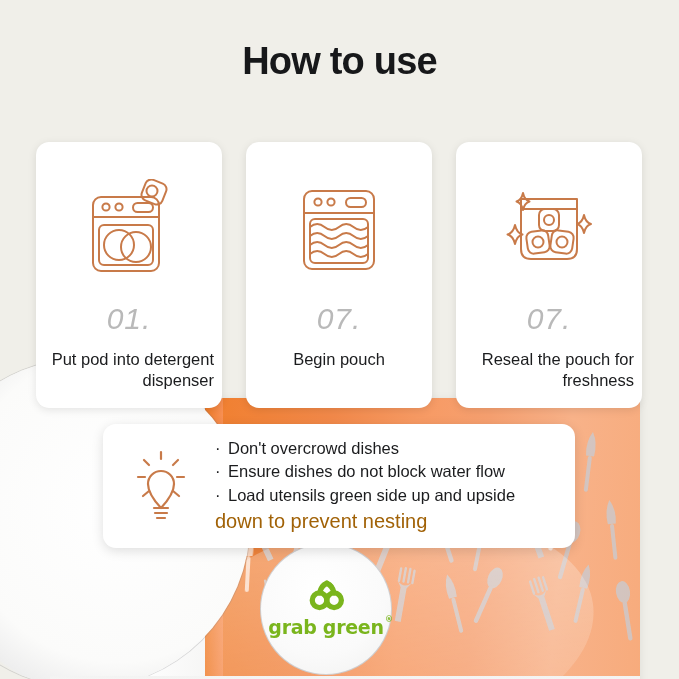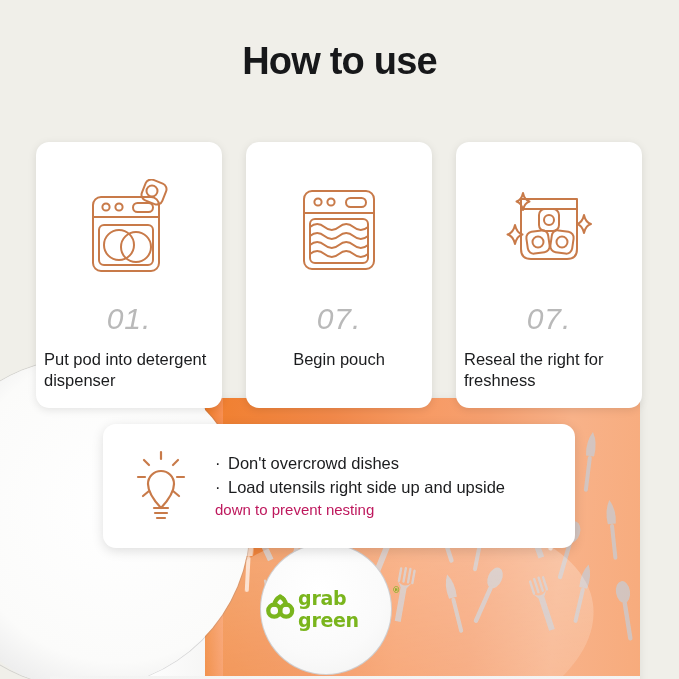--- a/index.html
+++ b/index.html
@@ -46,21 +46,21 @@
     position:absolute;left:-130px;top:-40px;width:330px;height:330px;
     border-radius:50%;
     background:radial-gradient(circle at 60% 45%,#ffffff 0%,#fbfbfa 58%,#eeeeee 72%,rgba(238,238,238,0) 73%);
     box-shadow:0 0 0 1px rgba(120,120,125,.25);
   }
   .logo-circle{
     position:absolute;left:210px;top:145px;width:130px;height:130px;
     border-radius:50%;
     background:radial-gradient(circle at 45% 35%,#ffffff 0%,#fafafa 60%,#f0f0ef 100%);
     border:1px solid rgba(130,130,135,.35);
-    display:flex;align-items:center;justify-content:center;
+    display:flex;flex-direction:column;align-items:center;justify-content:center;
   }
   .logo-mark{width:46px;height:34px;margin-bottom:2px;}
   .logo-word{
     font-family:"DejaVu Sans","Liberation Sans",sans-serif;
     font-weight:700;font-size:19px;color:#7ab51d;letter-spacing:-.3px;
     position:relative;
   }
   .logo-word sup{font-size:8px;position:absolute;top:-1px;right:-9px;}
   .bottom-white{
     position:absolute;left:0;bottom:0;width:590px;height:22px;
@@ -89,38 +89,38 @@
   .card.c1{left:36px;}
   .card.c2{left:246px;}
   .card.c3{left:456px;}
   .card-icon{margin-top:28px;height:118px;display:flex;align-items:center;justify-content:center;}
   .step-num{
     font-size:30px;color:#b9b9b9;font-style:italic;font-weight:400;
     letter-spacing:1px;margin-top:16px;line-height:1;
   }
   .step-text{
     margin-top:15px;font-size:16.5px;color:#1b1c1e;line-height:1.28;
-    text-align:left;padding:0 8px;font-weight:400;
+    text-align:right;padding:0 8px;font-weight:400;
   }
 
   
   .tips{
     position:absolute;left:103px;top:424px;width:472px;height:124px;
     background:#fff;border-radius:13px;
     box-shadow:0 3px 12px rgba(0,0,0,.13);
     display:flex;align-items:center;padding:0 0 0 4px;box-sizing:border-box;
   }
   .tips-icon{width:108px;display:flex;align-items:center;justify-content:center;}
   .tips-list{flex:1;padding-right:14px;}
   .tip{
     font-size:16.5px;color:#1b1c1e;line-height:1.40;
     white-space:nowrap;
   }
   .tip .dot{display:inline-block;width:13px;color:#1b1c1e;}
-  .tip-cont{font-size:15px;color:#be185d;line-height:1.40;}
+  .tip-cont{font-size:20px;color:#a16207;line-height:1.40;}
 </style>
 </head>
 <body>
 
 <div id="stage">
 
   <div class="pouch">
     <div class="pouch-body"></div>
     <div class="orange-field">
 
@@ -266,21 +266,21 @@
             <circle cx="37" cy="63" r="5.5"></circle>
             <rect x="50" y="52" width="22" height="22" rx="6" transform="rotate(8 61 63)"></rect>
             <circle cx="61" cy="63" r="5.5"></circle>
             <path d="M22 14 q1.5 7 6.5 8.5 q-5 1.5 -6.5 8.5 q-1.5 -7 -6.5 -8.5 q5 -1.5 6.5 -8.5z"></path>
             <path d="M14 46 q1.8 8 7.5 9.5 q-5.7 1.5 -7.5 9.5 q-1.8 -8 -7.5 -9.5 q5.7 -1.5 7.5 -9.5z"></path>
             <path d="M83 36 q1.6 7.5 7 9 q-5.4 1.5 -7 9 q-1.6 -7.5 -7 -9 q5.4 -1.5 7 -9z"></path>
           </g>
         </svg>
       </div>
       <div class="step-num">07.</div>
-      <div class="step-text">Reseal the right for freshness</div>
+      <div class="step-text">Reseal the pouch for freshness</div>
     </div>
   </div>
 
   <div class="tips">
     <div class="tips-icon">
       <svg width="74" height="80" viewBox="0 0 74 80">
         <g fill="none" stroke="#c87a49" stroke-width="2.2" stroke-linecap="round" stroke-linejoin="round">
           <path d="M37 62 q-13 -14 -13 -24 a13 13 0 0 1 26 0 q0 10 -13 24z"></path>
           <path d="M30 62 h14"></path>
           <path d="M31 67 h12"></path>
@@ -290,18 +290,19 @@
           <path d="M53 31 h7"></path>
           <path d="M20 14 l5 5"></path>
           <path d="M54 14 l-5 5"></path>
           <path d="M19 50 l6 -5"></path>
           <path d="M55 50 l-6 -5"></path>
         </g>
       </svg>
     </div>
     <div class="tips-list">
       <div class="tip"><span class="dot">·</span><span>Don't overcrowd dishes</span></div>
-      <div class="tip"><span class="dot">·</span><span>Load utensils right side up and upside</span></div>
+      <div class="tip"><span class="dot">·</span><span>Ensure dishes do not block water flow</span></div>
+      <div class="tip"><span class="dot">·</span><span>Load utensils green side up and upside</span></div>
       <div class="tip-cont">down to prevent nesting</div>
     </div>
   </div>
 
 </div>
 
 </body></html>

